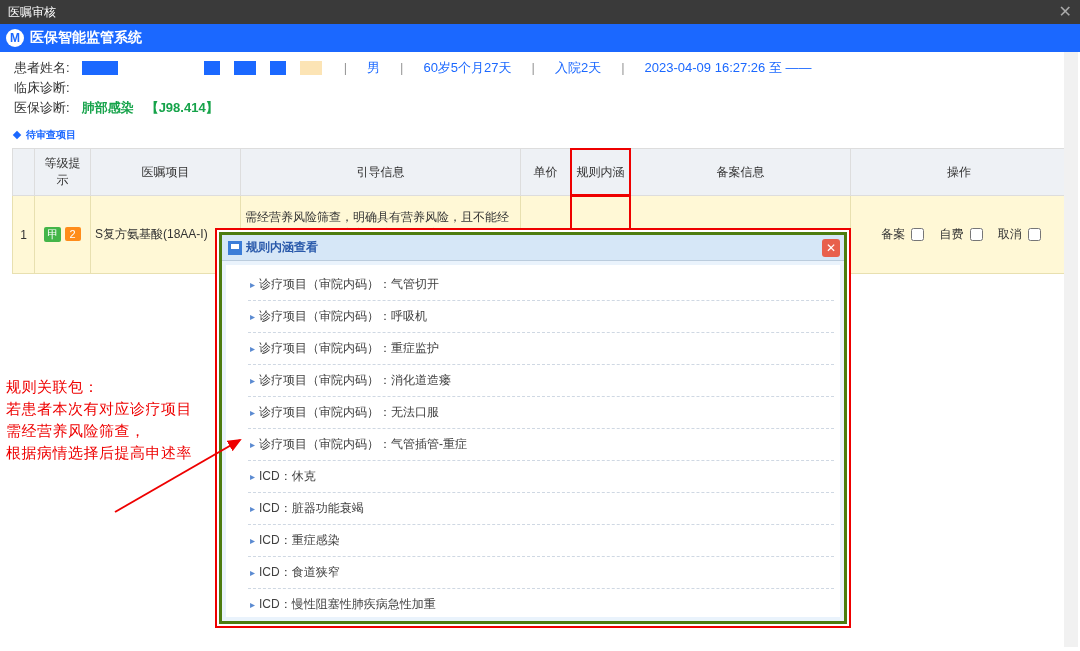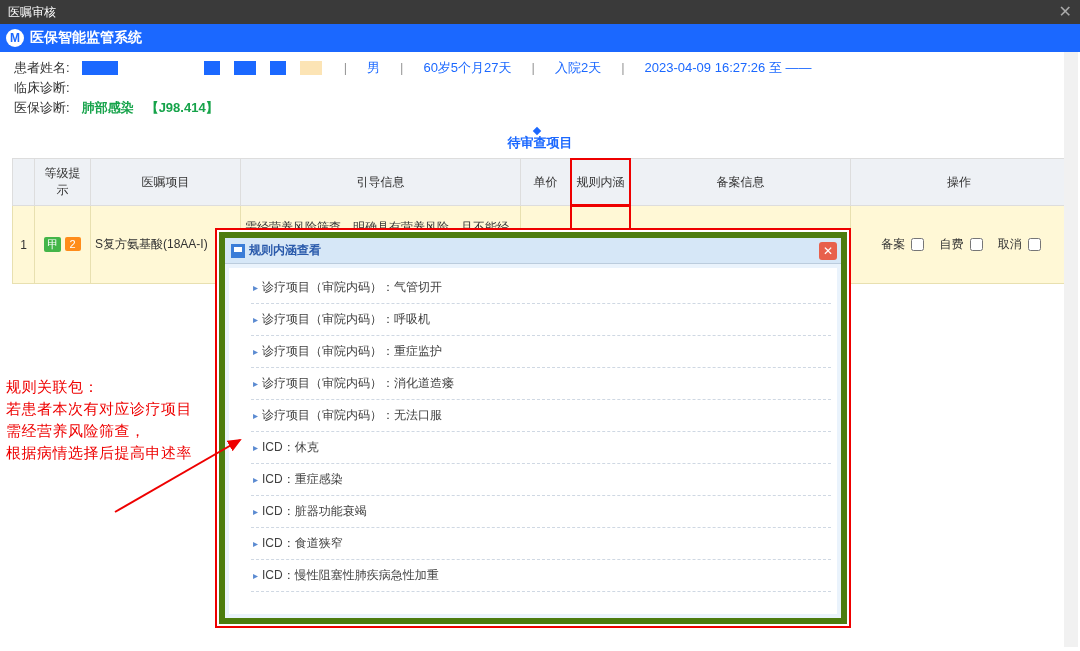--- a/index.html
+++ b/index.html
@@ -8,37 +8,37 @@
   .window-titlebar .close-x { font-size: 16px; color:#aaa; cursor:pointer; }
   .sys-header { background: #1b68ff; color: #fff; height: 28px; display:flex; align-items:center; padding: 0 6px; font-size: 14px; font-weight: bold; }
   .sys-header .logo-icon { width:18px; height:18px; border-radius:50%; background:#fff; color:#1b68ff; display:flex; align-items:center; justify-content:center; font-weight:bold; margin-right:6px; font-size:12px;}
   .info-block { padding: 6px 14px; font-size: 13px; }
   .info-row { display:flex; align-items:center; gap:12px; line-height: 20px; flex-wrap:wrap;text-align:right; }
   .sep { color:#999; margin: 0 8px; }
   .blue-txt { color:#1b68ff; }
   .redacted { display:inline-block; height:14px; background:#1b68ff; margin-right:2px;}
   .red-w10{width:16px}.red-w24{width:36px}.red-w20{width:22px}.red-cream{background:#fce4b5}
   .diag-green { color:#16a34a; font-weight:bold; }
-  .section-title { color:#1b68ff; font-size:13px; font-weight:bold; padding: 4px 14px 6px; display:flex; align-items:center;flex-direction:column; }
+  .section-title { color:#1b68ff; font-size:10px; font-weight:bold; padding: 4px 14px 6px; display:flex; align-items:center; }
   .section-title .dot { width:6px;height:6px;background:#1b68ff;margin-right:6px;transform:rotate(45deg);}
   table.main { width: calc(100% - 24px); margin: 0 12px; border-collapse: collapse; font-size:12px; }
   table.main th { background:#eef1f5; padding:6px 4px; font-weight:normal; border:1px solid #ddd; text-align:center; }
   table.main td { background:#fff8d6; padding:6px 4px; border:1px solid #e8e0b0; text-align:center; }
   table.main td.left { text-align:left; }
   .badge-g { display:inline-block; background:#44b549; color:#fff; padding:0 3px; border-radius:2px; font-size:11px; }
   .badge-o { display:inline-block; background:#ff8c1a; color:#fff; padding:1px 5px; border-radius:2px; font-size:11px; }
   .link { color:#1b68ff; text-decoration:none; cursor:pointer; }
   .ops span { margin:12px 4px; display:inline-flex; align-items:center; }
   .ops input[type=checkbox]{margin-left:2px;}
   .th-highlight { position:relative; }
   .th-highlight::after, .td-highlight::after { content:""; position:absolute; inset:-1px; border:2px solid #e00; pointer-events:none; }
   .td-highlight{position:relative;}
   
   .rule-popup-border { position:absolute; left:215px; top:228px; width:636px; height:400px; border:2px solid #e00; padding:2px; background:#fff; }
-  .rule-popup { width:100%; height:100%; border:6px solid #4d7c0f; background:#eaf3fc; display:flex; flex-direction:column; position:relative;}
+  .rule-popup { width:100%; height:100%; border:3px solid #4d7c0f; background:#eaf3fc; display:flex; flex-direction:column; position:relative;}
   .rule-popup-head { background:#d6e7f7; padding:4px 6px; display:flex; align-items:center; font-size:12px; font-weight:bold; color:#2a5aab; border-bottom:1px solid #bcd; }
   .rule-popup-head .save-icon { width:14px;height:14px; margin-right:4px; background:#3b7dd8; position:relative;}
   .rule-popup-head .save-icon::after{content:"";position:absolute;left:3px;top:3px;width:8px;height:5px;background:#fff;}
   .rule-popup-close { position:absolute; right:4px; top:4px; width:18px; height:18px; background:#e8604c; color:#fff; border-radius:3px; display:flex;align-items:center;justify-content:center; font-size:12px; cursor:pointer;}
   .rule-body { flex:1; background:#fff; margin:4px; overflow-y:auto; padding:4px 6px 4px 22px; }
   .rule-item { color:#404040; font-size:12px; padding:7px 2px; border-bottom:1px dashed #cfd8e3; }
   .rule-item::before { content:"▸"; color:#5a8ad1; margin-right:4px; font-size:10px; }
   
   .anno-text { position:absolute; left:6px; top:376px; color:#e00; font-size:15px; line-height:22px; letter-spacing:0.5px;}
   .arrow-svg { position:absolute; left:105px; top:422px; pointer-events:none; }
@@ -141,23 +141,24 @@
       <span class="save-icon"></span>
       <span>规则内涵查看</span>
     </div>
     <div class="rule-popup-close">✕</div>
     <div class="rule-body">
       <div class="rule-item">诊疗项目（审院内码）：气管切开</div>
       <div class="rule-item">诊疗项目（审院内码）：呼吸机</div>
       <div class="rule-item">诊疗项目（审院内码）：重症监护</div>
       <div class="rule-item">诊疗项目（审院内码）：消化道造瘘</div>
       <div class="rule-item">诊疗项目（审院内码）：无法口服</div>
+      <div class="rule-item">诊疗项目（审院内码）：气管插管-重症</div>
       <div class="rule-item">ICD：休克</div>
+      <div class="rule-item">ICD：脏器功能衰竭</div>
       <div class="rule-item">ICD：重症感染</div>
-      <div class="rule-item">ICD：脏器功能衰竭</div>
       <div class="rule-item">ICD：食道狭窄</div>
       <div class="rule-item">ICD：慢性阻塞性肺疾病急性加重</div>
 
     </div>
   </div>
 </div>
 
 <div class="anno-text">
   <div>规则关联包：</div>
   <div>若患者本次有对应诊疗项目</div>

